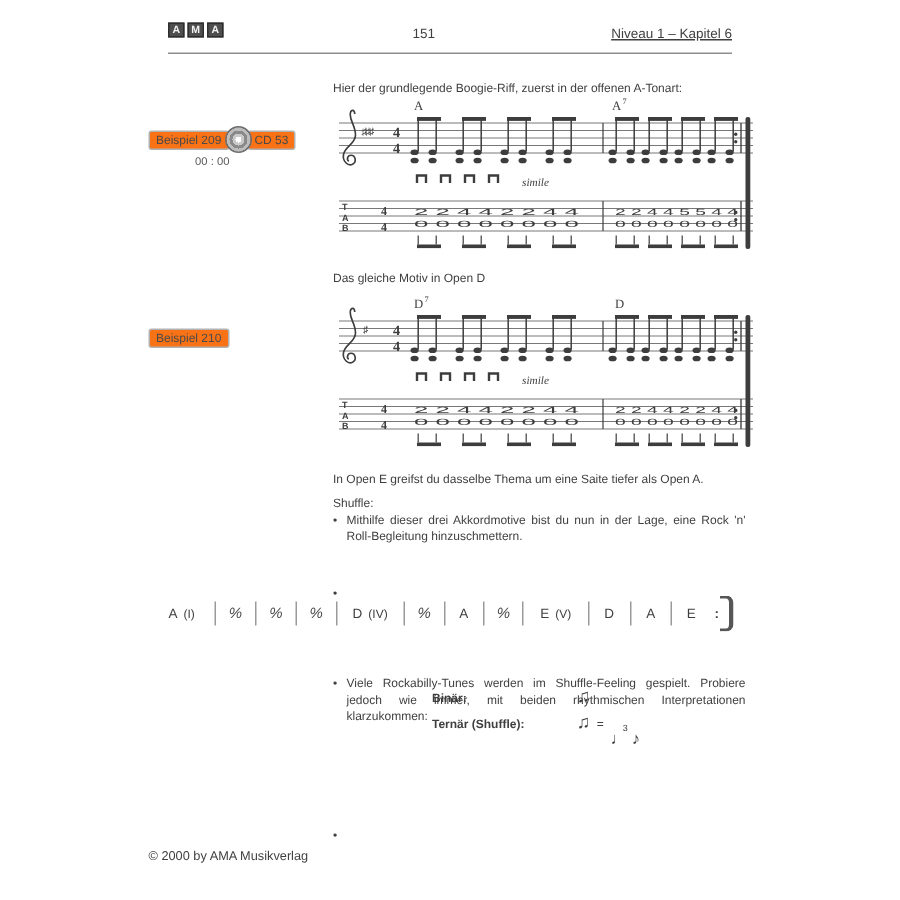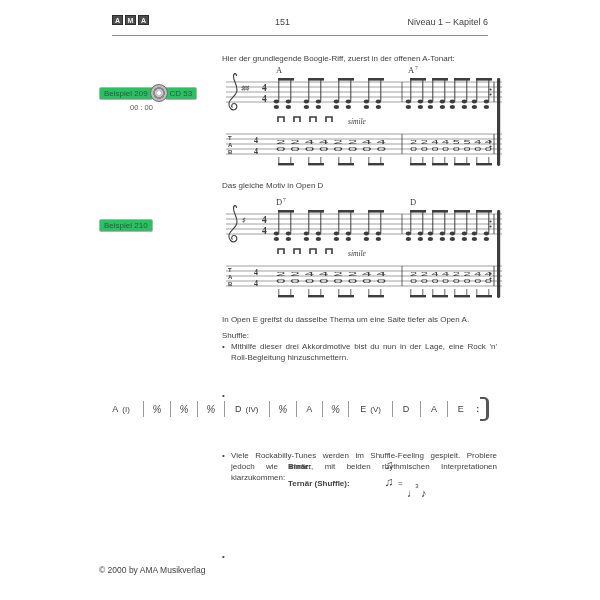--- a/index.html
+++ b/index.html
@@ -8,32 +8,32 @@
     font-family:"Liberation Sans","DejaVu Sans",sans-serif;
     color:#3d3d3d; position:relative; overflow:hidden;
   }
   .abs{position:absolute;}
   .txt{font-size:8px;line-height:11px;color:#3f3f3f;}
   .just{text-align:justify;}
   .bullet-item{padding-left:9px;position:relative;}
   .bullet-item .bul{position:absolute;left:0;top:0;font-size:8px;}
   
   .hdr-num{font-size:9px;color:#3f3f3f;text-align:left;}
-  .hdr-right{font-size:9px;color:#3f3f3f;text-align:right;}
+  .hdr-right{font-size:9px;color:#3f3f3f;text-align:right;text-decoration:underline;}
   .hdr-rule{height:1px;background:#8d8d8d;}
   .logo{display:flex;gap:2px;}
   .logo .blk{
     width:11px;height:10px;background:#4e4e4e;color:#f2f2f2;
     font-size:7px;font-weight:bold;display:flex;align-items:center;justify-content:center;
     border:1px solid #2e2e2e;box-sizing:border-box;
   }
   
   .ex-row{display:flex;align-items:center;}
   .bx{
-    background:#22c55e;border:1px solid #b2b2b2;border-radius:2px;
+    background:#f97316;border:1px solid #b2b2b2;border-radius:2px;
     font-size:8px;color:#4a4a4a;padding:1px 4px;white-space:nowrap;
   }
   .cd-icon{
     width:18px;height:18px;border-radius:50%;flex:0 0 18px;
     background:radial-gradient(circle at 50% 50%,
       #ffffff 0 2px, #c9c9c9 2px 4px, #8a8a8a 4px 6px,
       #bdbdbd 6px 8px, #7b7b7b 8px 10px, #9e9e9e 10px);
     margin:0 -3px; z-index:2; border:1px solid #6f6f6f; box-sizing:border-box;
   }
   .timecode{font-size:7.5px;color:#5a5a5a;text-align:left;}

